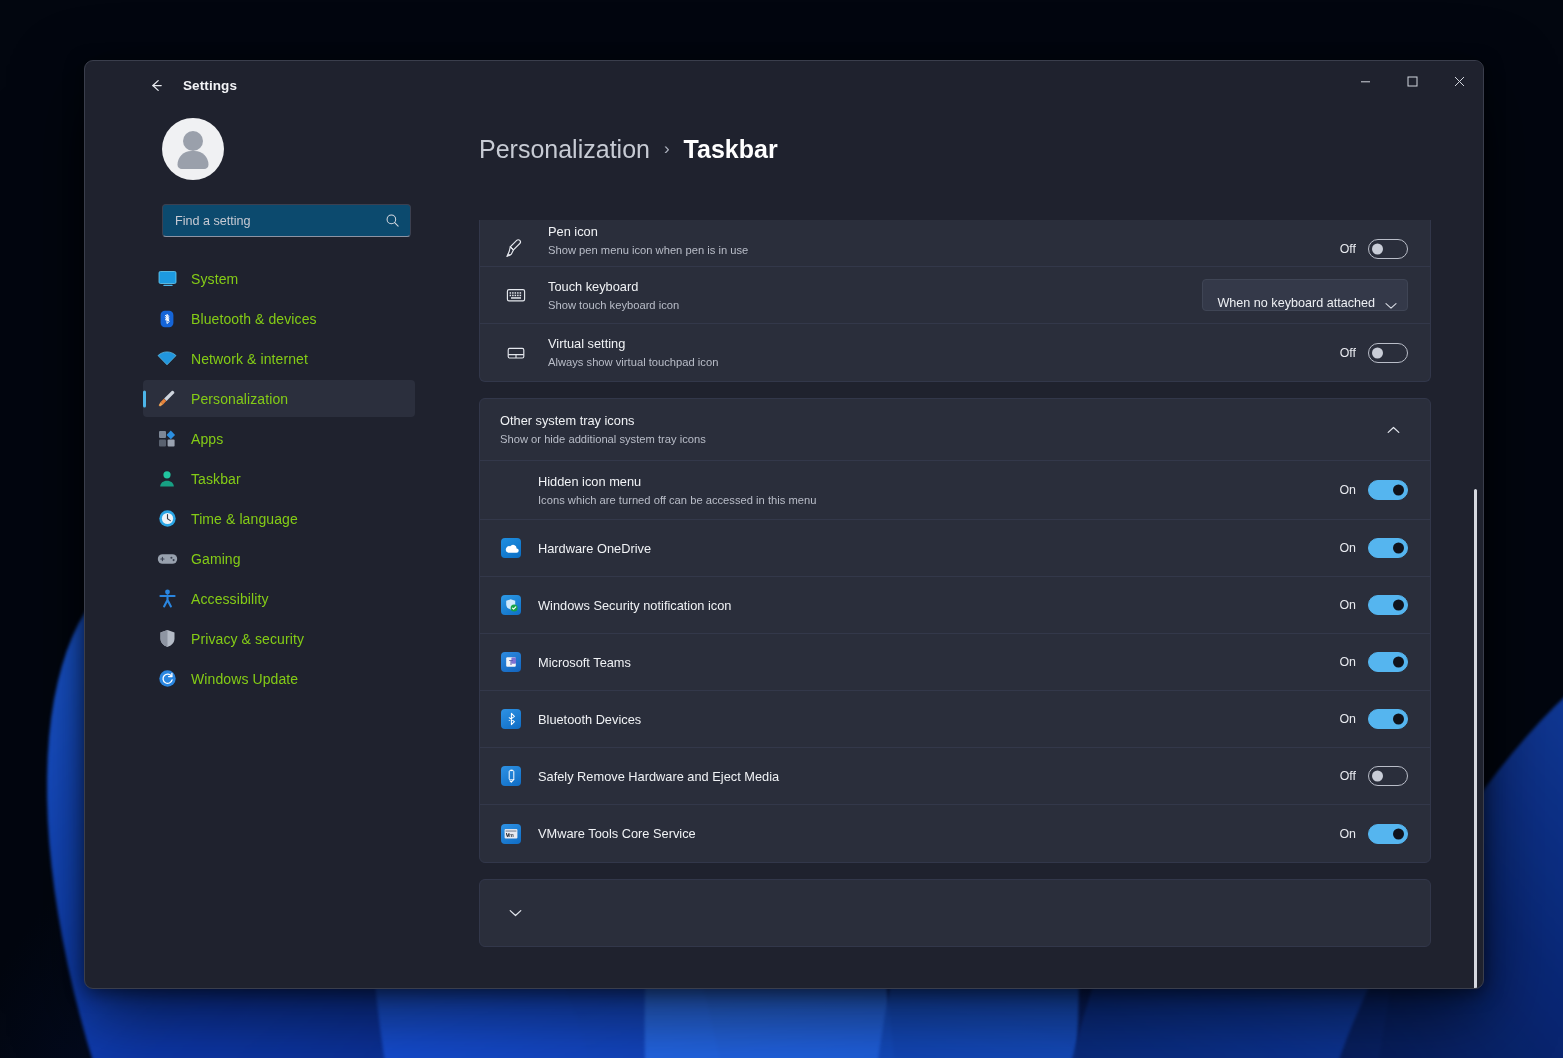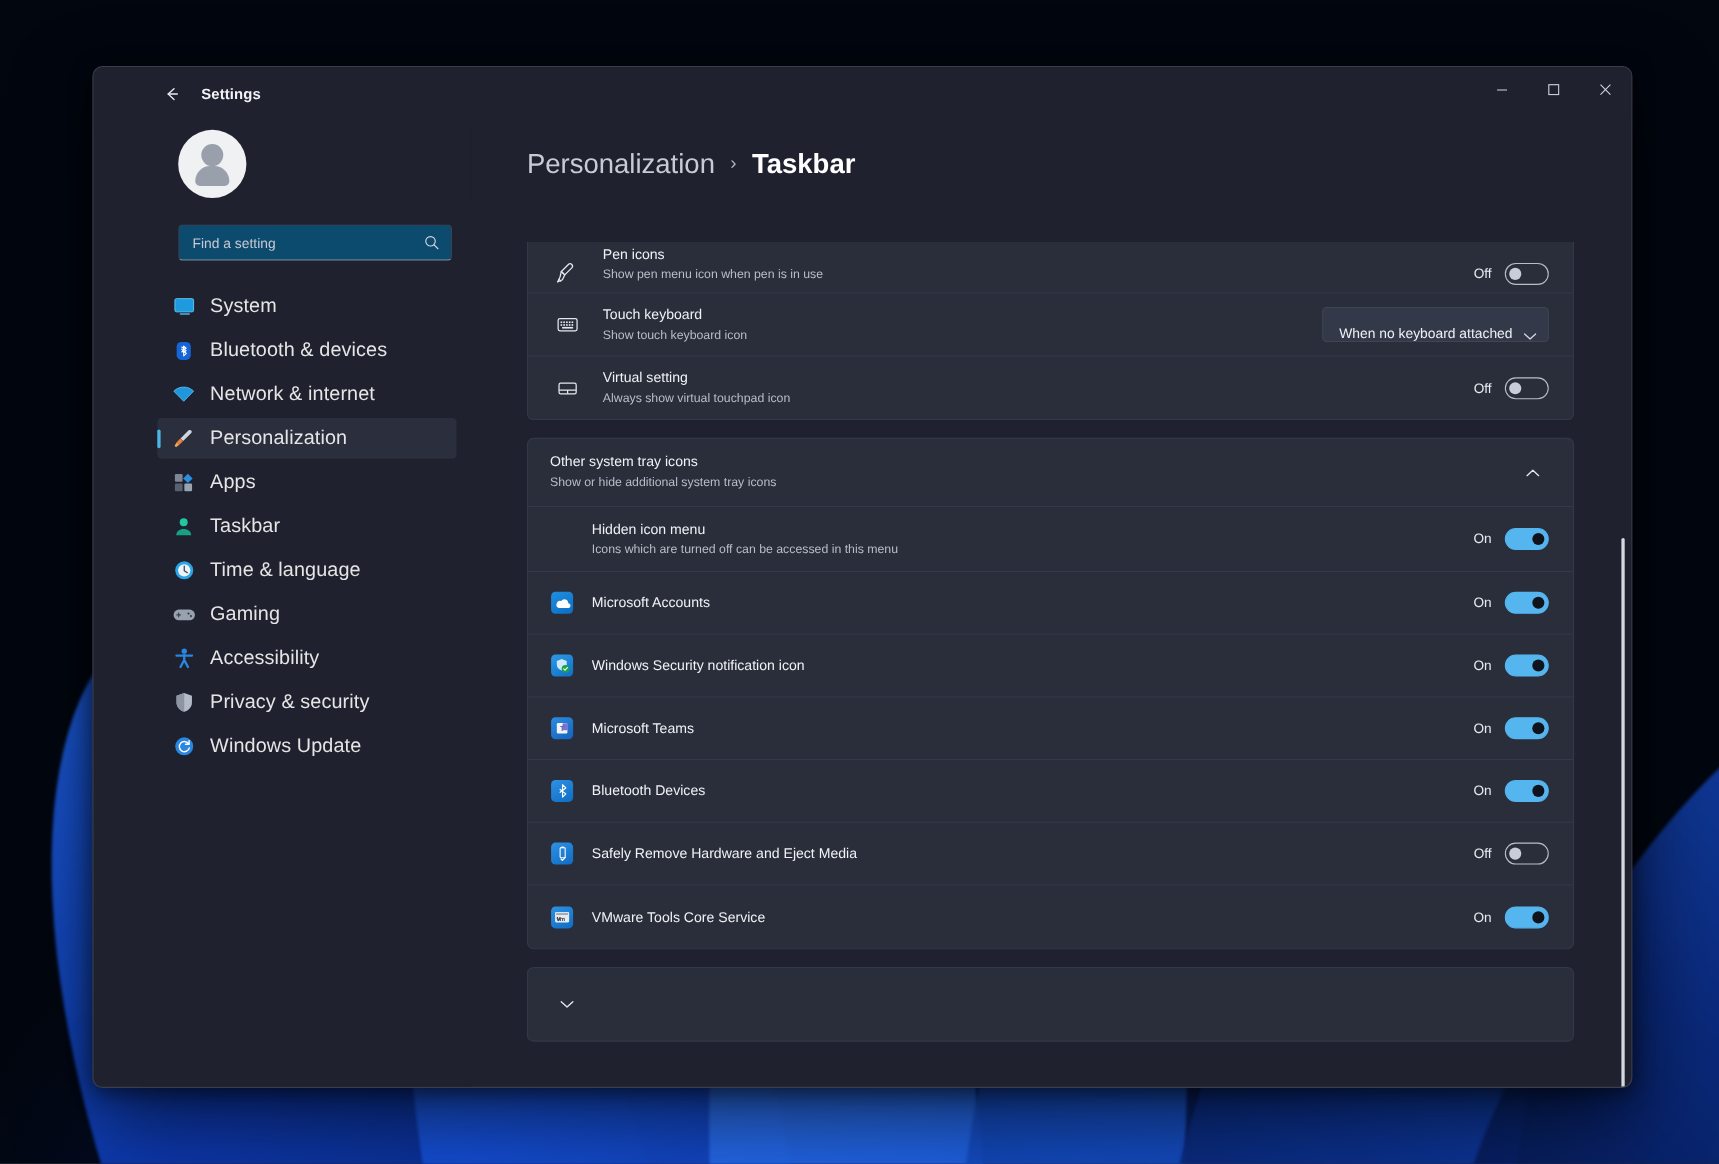--- a/index.html
+++ b/index.html
@@ -129,21 +129,21 @@
   .nav-item.active { background: #2b2f3d; }
   .nav-item.active::before {
     content:""; position:absolute; left:0; top:50%; transform:translateY(-50%);
     width:3px; height:17px; border-radius:2px; background:#4cb5e8;
   }
   .nav-ico {
     width: 24px; height: 20px; margin-right: 12px;
     display:flex; align-items:center; justify-content:center;
     flex: 0 0 24px;
   }
-  .nav-label { font-size: 18px; color: #e5e5e5; letter-spacing: .1px; }
+  .nav-label { font-size: 14px; color: #84cc16; letter-spacing: .1px; }
 
   
   #main {
     flex: 1 1 auto; min-width: 0;
     position: relative;
     display: flex; flex-direction: column;
     overflow: hidden;
   }
   .breadcrumb {
     position: absolute; top: 7px; left: 0; right:0;
@@ -463,21 +463,21 @@
 
             <div class="row clipped">
               <span class="row-ico">
                 <svg width="22" height="22" viewBox="0 0 22 22">
                   <path d="M14.8 3.4c.9.9.9 2.2 0 3.1l-6.4 6.4-3.1-3.1L11.7 3.4c.9-.9 2.2-.9 3.1 0z" fill="none" stroke="#e4e7ed" stroke-width="1.15"></path>
                   <path d="M5.3 9.8l3.1 3.1-2.1 4.4-4.4 2.1 2.2-4.6z" fill="none" stroke="#e4e7ed" stroke-width="1.15" stroke-linejoin="round"></path>
                   <path d="M3.0 16.7l2.2 2.2" stroke="#e4e7ed" stroke-width="1.1"></path>
                 </svg>
               </span>
               <span class="row-text">
-                <span class="row-title">Pen icons</span><br>
+                <span class="row-title">Pen icon</span><br>
                 <span class="row-sub">Show pen menu icon when pen is in use</span>
               </span>
               <span class="row-right">
                 <span class="state-label">Off</span>
                 <span class="toggle off">
                     <span class="knob"></span>
                   </span>
               </span>
             </div>
 
@@ -567,21 +567,21 @@
 
             <div class="row">
               <span class="row-ico small">
                 <span class="tile" style="background:linear-gradient(150deg,#1f8fe0,#0b6ec4);">
                   <svg width="15" height="11" viewBox="0 0 15 11">
                     <path d="M4.3 9.8h8.1a2.2 2.2 0 0 0 .2-4.4A3.5 3.5 0 0 0 6.2 3.3 2.8 2.8 0 0 0 4.3 9.8z" fill="#ffffff"></path>
                   </svg>
                 </span>
               </span>
               <span class="row-text">
-                <span class="row-title">Microsoft Accounts</span>
+                <span class="row-title">Hardware OneDrive</span>
               </span>
               <span class="row-right">
                 <span class="state-label">On</span>
                 <span class="toggle on">
                     <span class="knob"></span>
                   </span>
               </span>
             </div>
 
             <div class="row">

